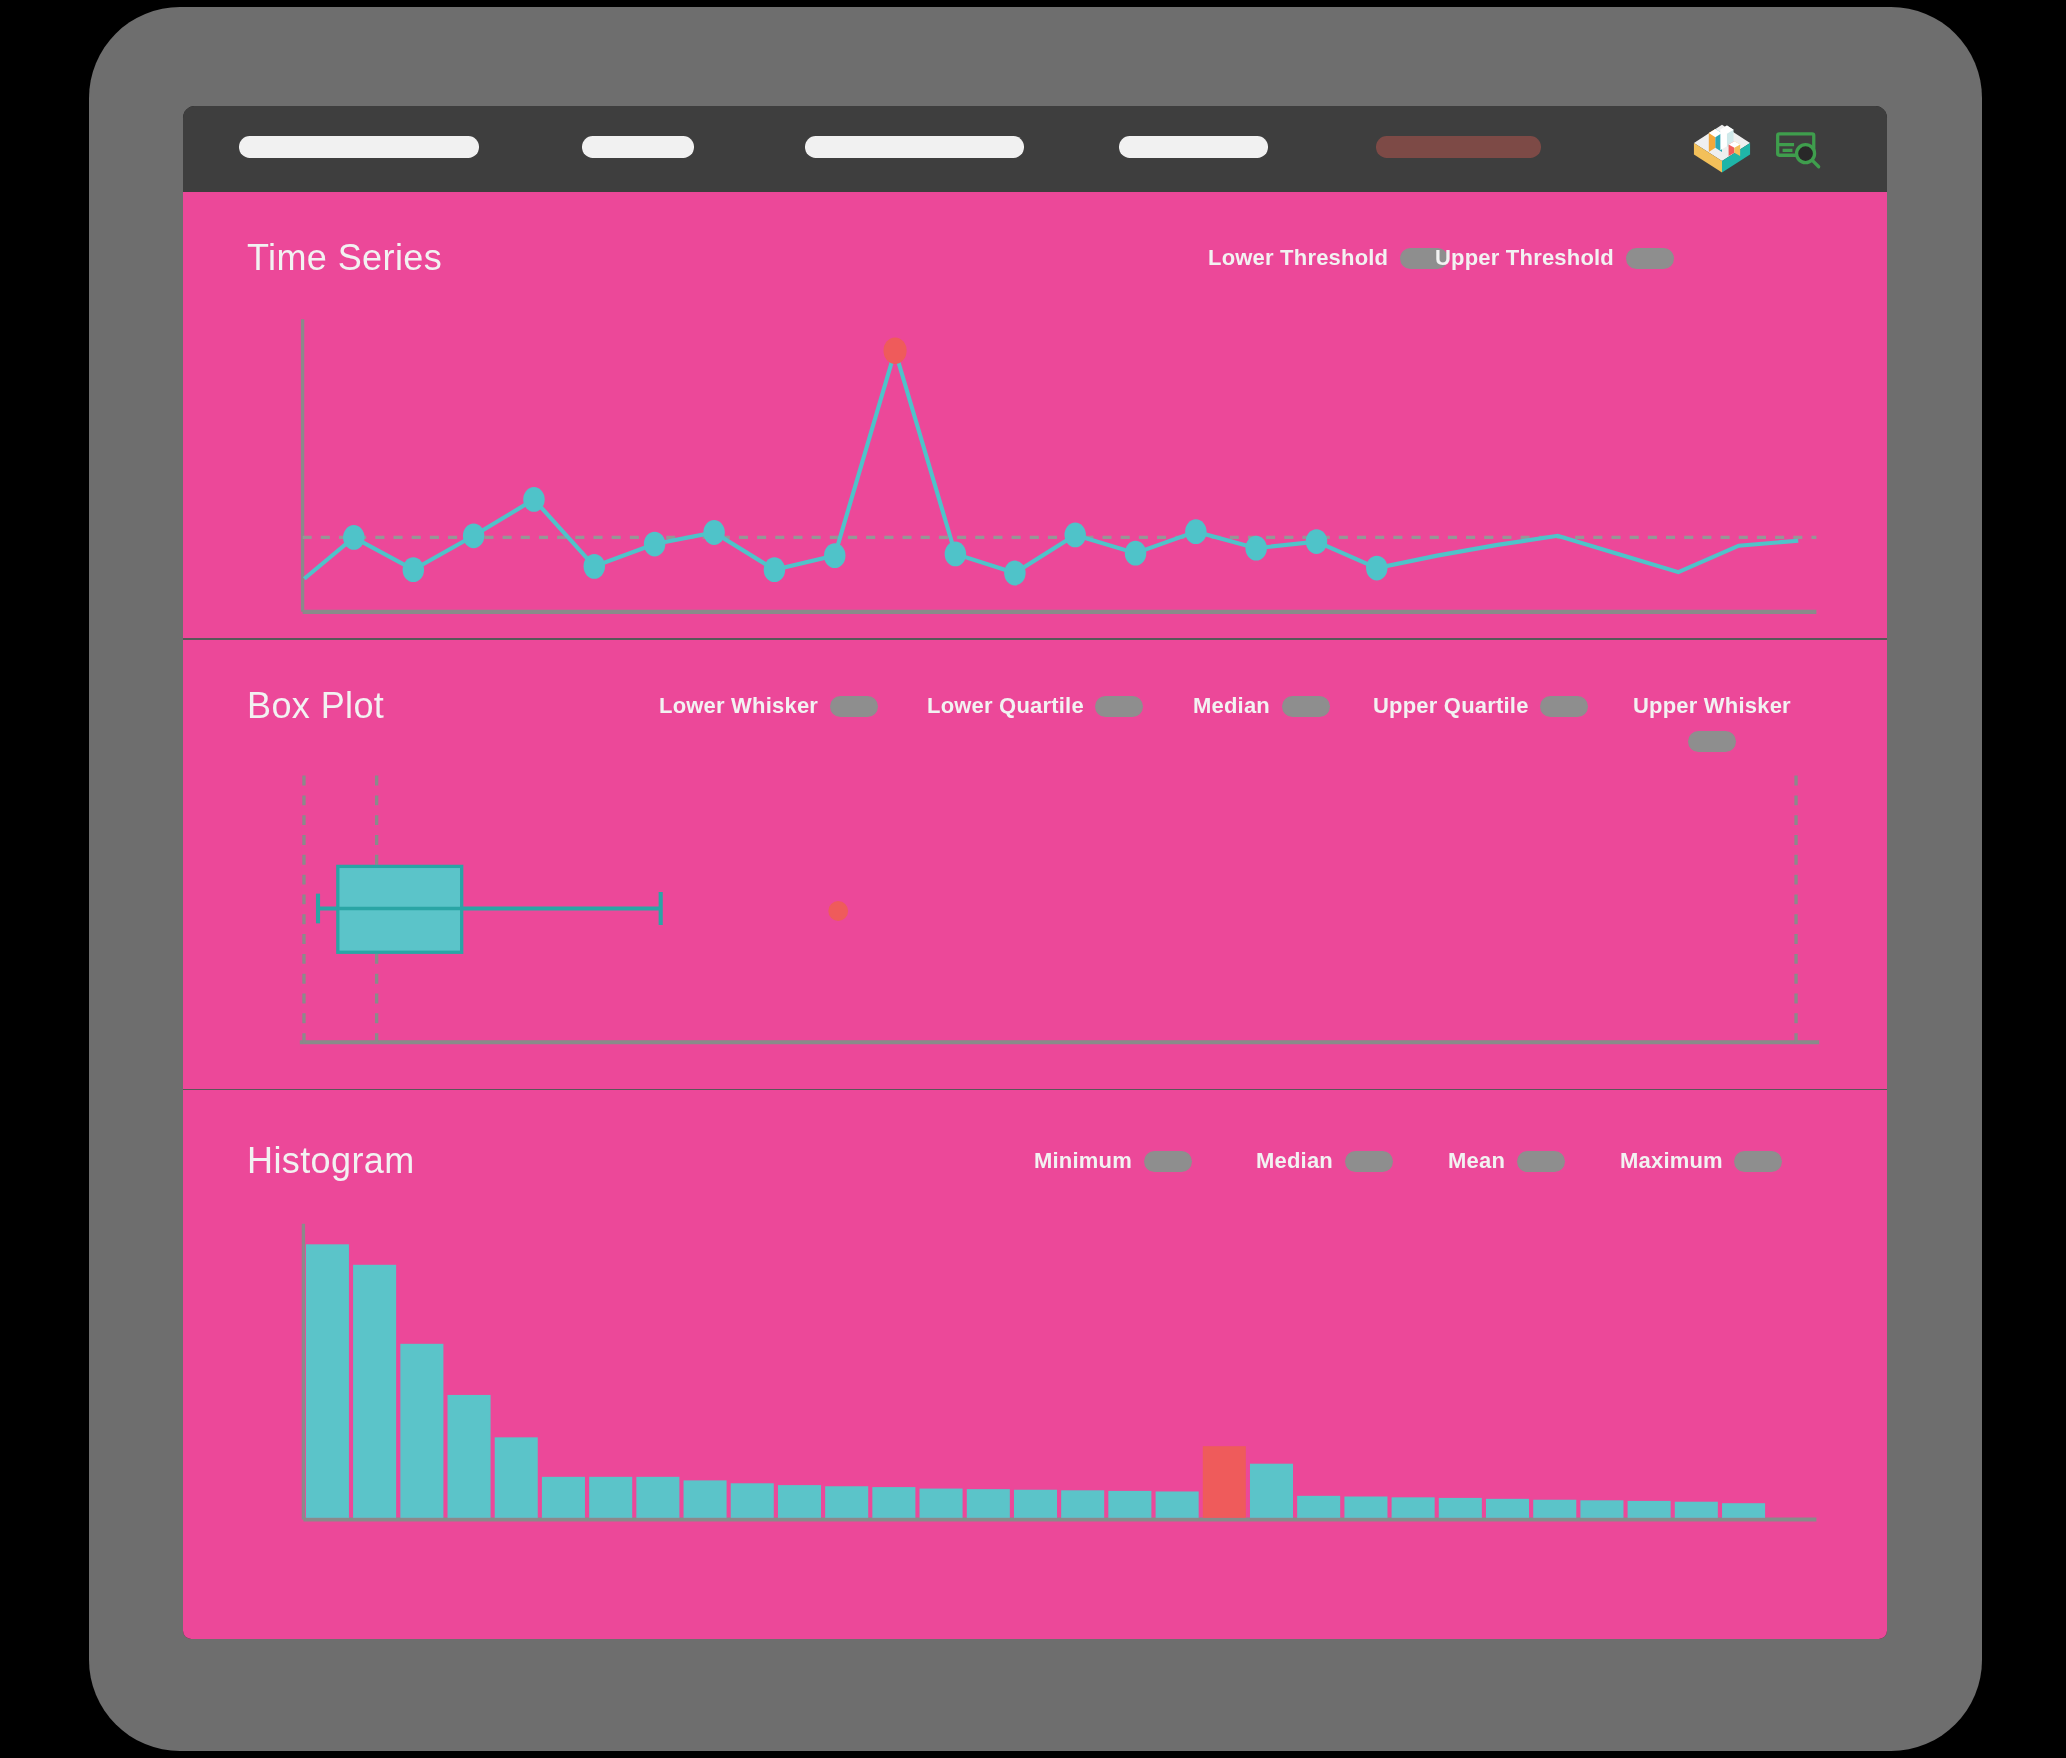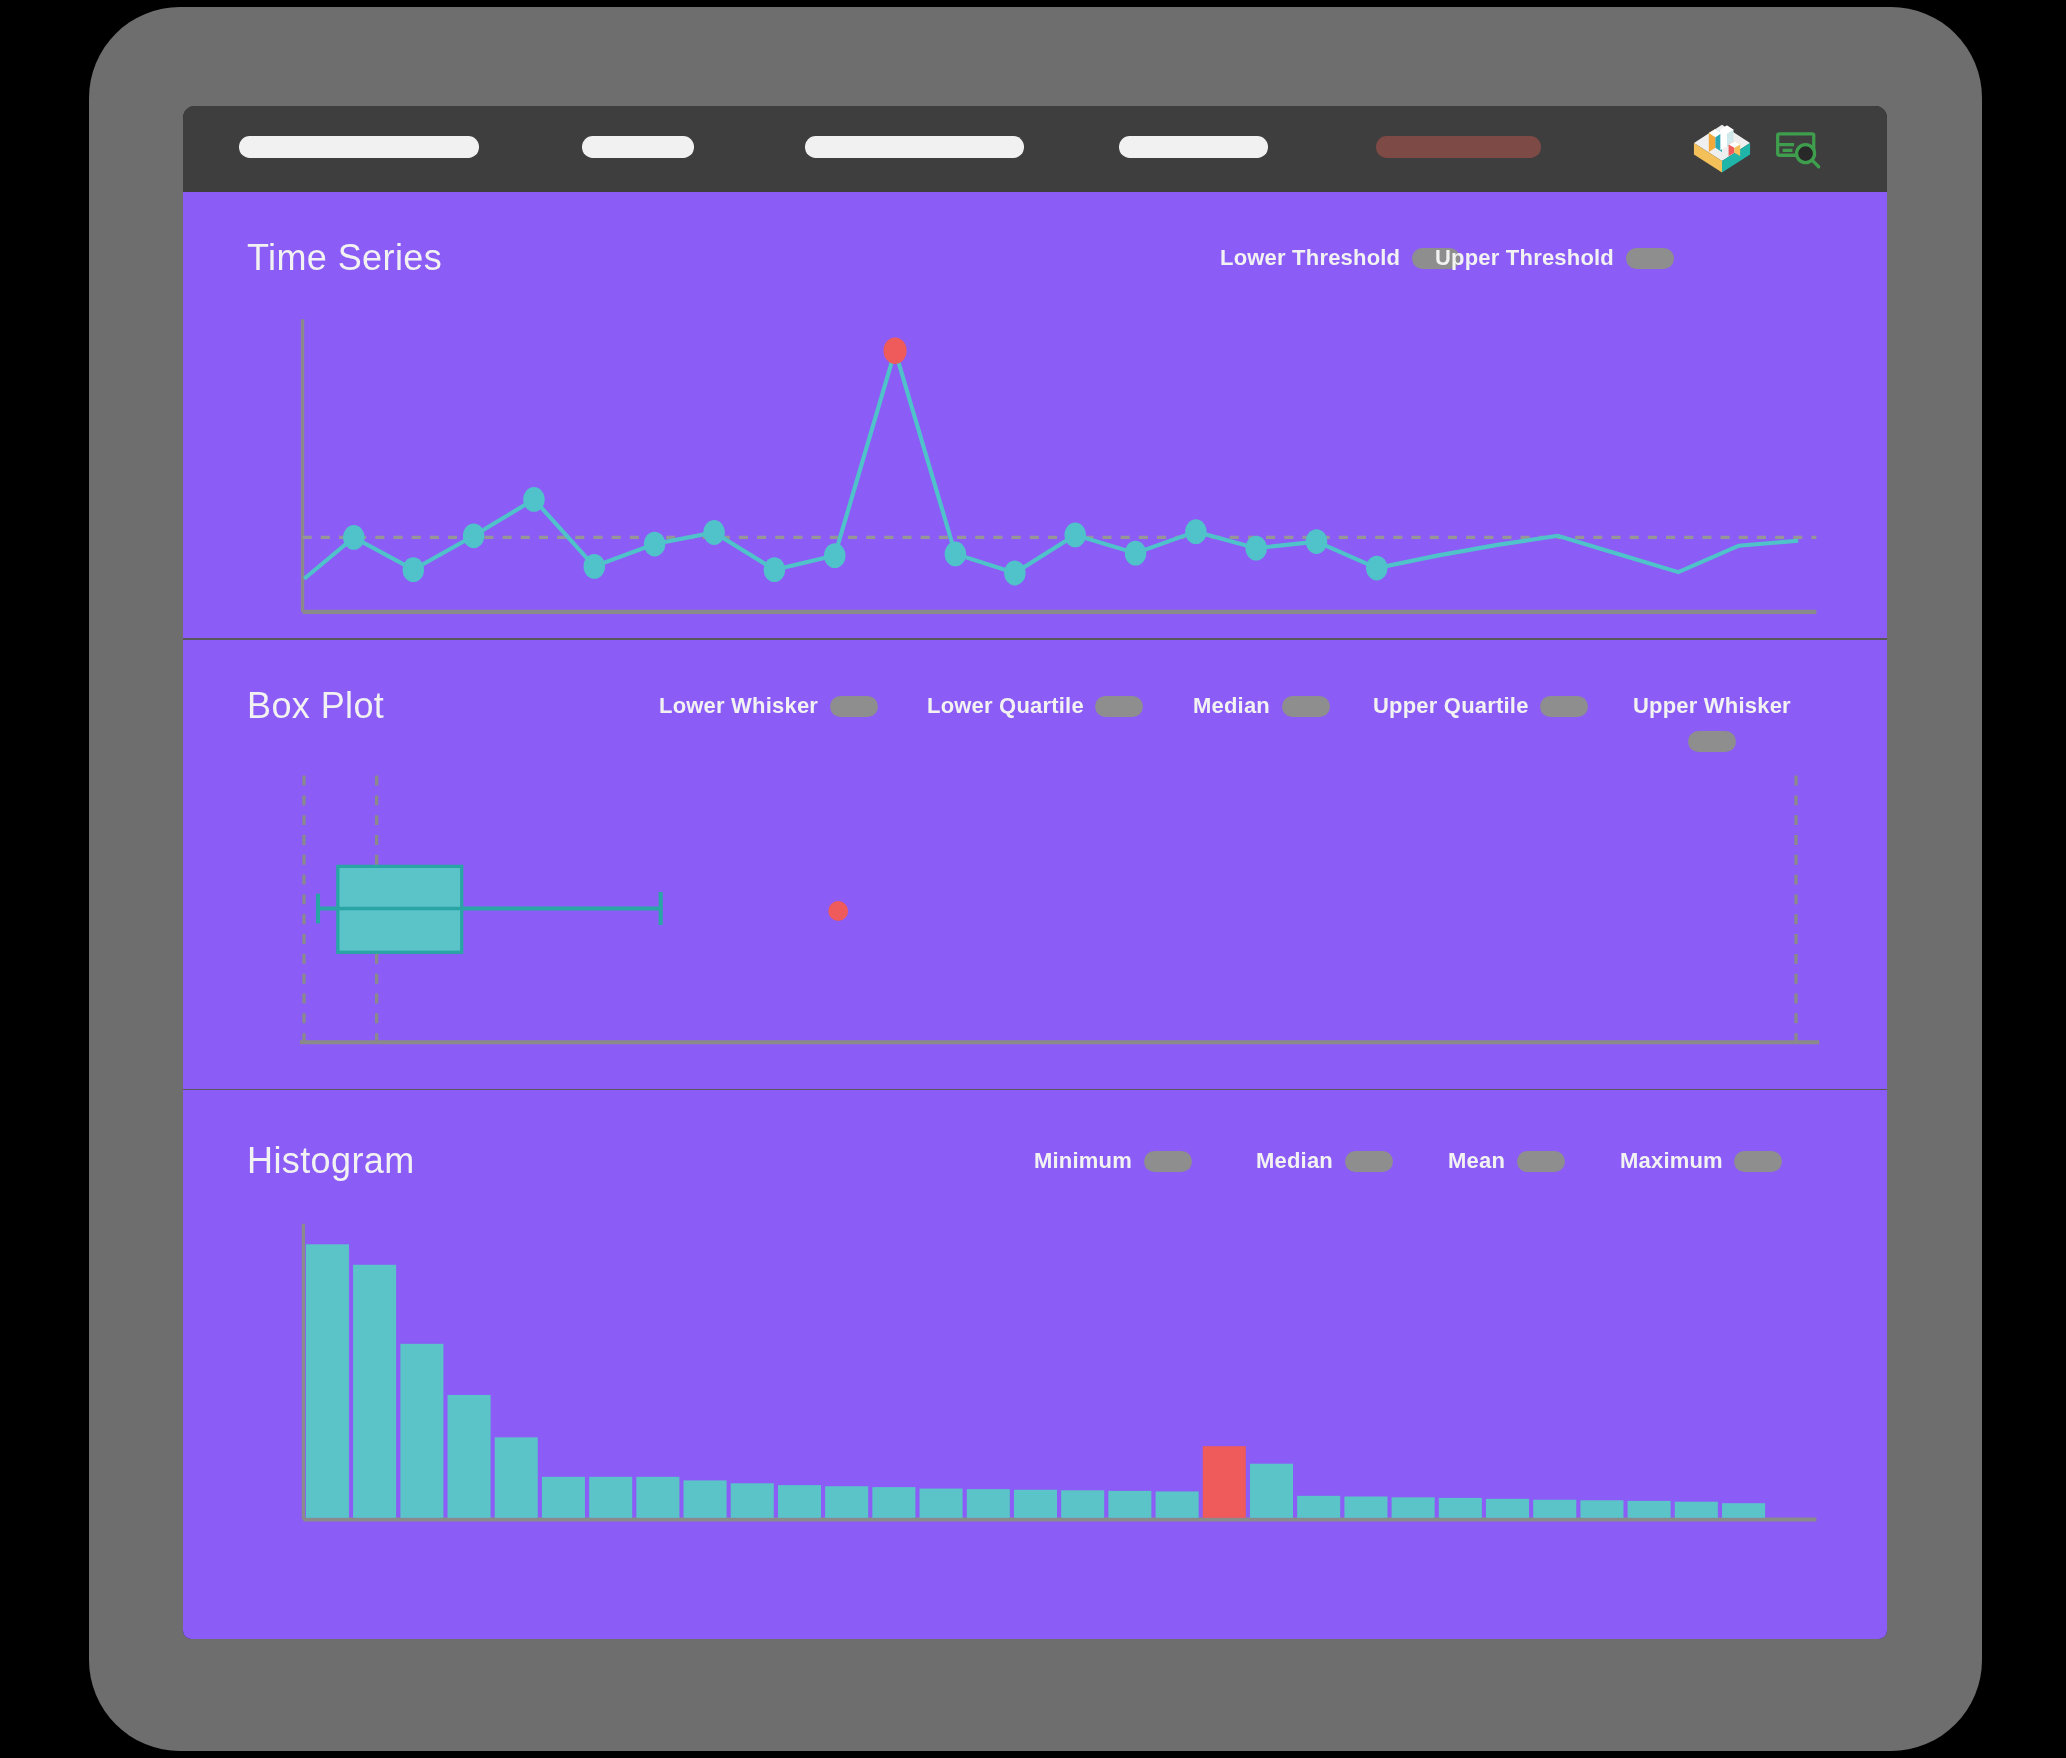--- a/index.html
+++ b/index.html
@@ -56,21 +56,21 @@
     border-radius: 10.7px;
     background: #f1f1f1;
   }
   .pill.accent { background: #7d4a46; }
 
   
   .panel {
     position: absolute;
     left: 0;
     width: 1704px;
-    background: #8b5cf6;
+    background: #ec4899;
   }
   .panel-divider {
     position: absolute;
     left: 0;
     width: 1704px;
     height: 1.7px;
     background: #585858;
   }
 
   .panel-header {
@@ -161,21 +161,21 @@
         <circle cx="38" cy="30" r="11" fill="#282828" stroke="#3f9e4d" stroke-width="4"></circle>
         <line x1="46" y1="38" x2="54" y2="46" stroke="#3f9e4d" stroke-width="4" stroke-linecap="round"></line>
       </svg>
     </div>
 
     <div class="panel" style="top:86px;height:448px;">
 
       <div class="panel-header" style="top:45px;">
         <div class="panel-title">Time Series</div>
 
-        <div class="stat-group" style="left:1025px;top:8.3px;margin-left:12px;">
+        <div class="stat-group" style="left:1025px;top:8.3px;">
           <span class="stat-label">Lower Threshold</span>
           <span class="stat-pill"></span>
         </div>
 
         <div class="stat-group" style="left:1252px;top:8.3px;">
           <span class="stat-label">Upper Threshold</span>
           <span class="stat-pill"></span>
         </div>
       </div>
 

